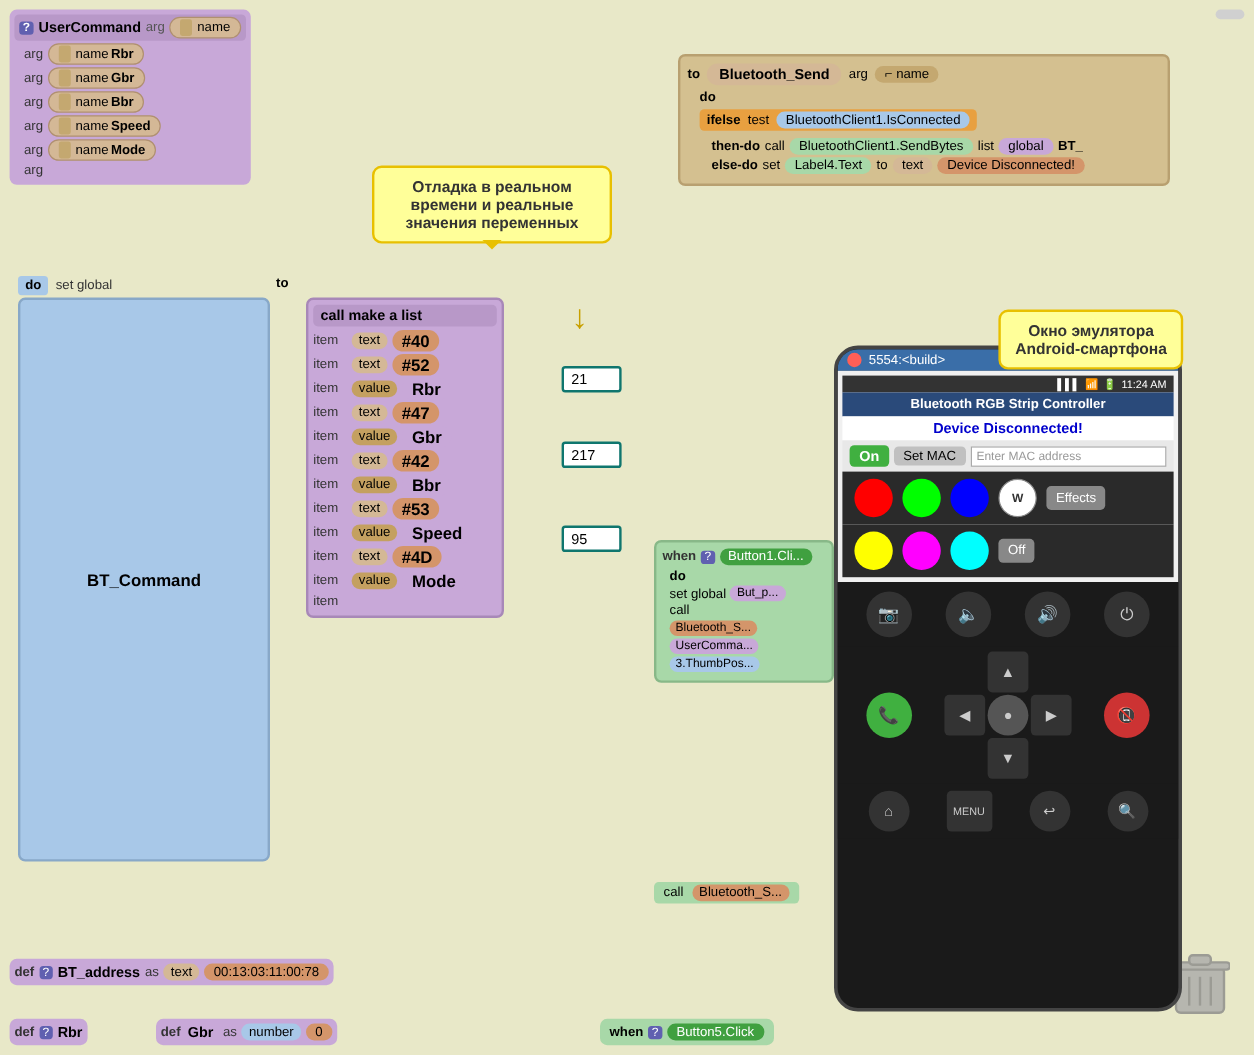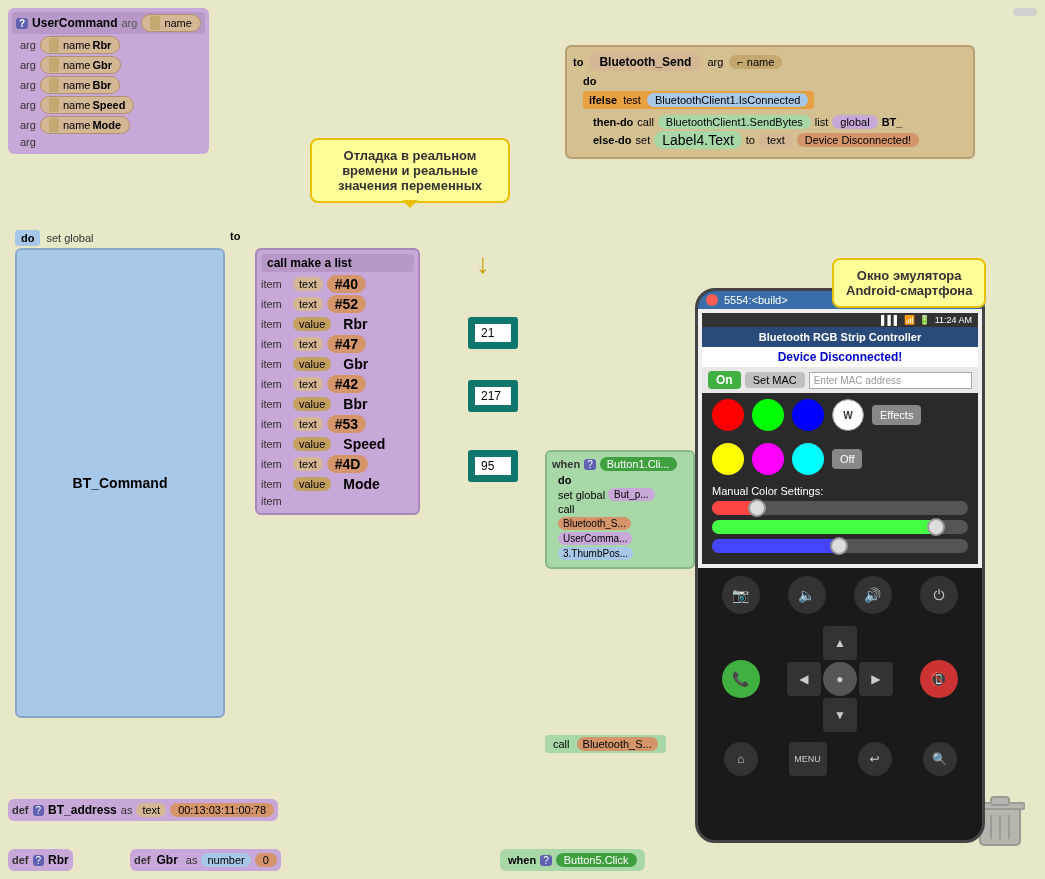--- a/index.html
+++ b/index.html
@@ -147,27 +147,26 @@
     .arrow-down {
       position: absolute;
       font-size: 24px;
       color: #c8a000;
     }
 
     
     .value-box {
       position: absolute;
       background: white;
-      border: 7px solid #0f766e;
+      border: 2px solid #0f766e;
       border-radius: 3px;
       padding: 2px 6px;
       font-size: 12px;
       min-width: 50px;
       text-align: left;
-      margin-top: 12px;
     }
 
     
     .emulator-tooltip {
       position: absolute;
       background: #ffff99;
       border: 2px solid #e8c000;
       border-radius: 8px;
       padding: 8px 12px;
       font-size: 13px;
@@ -652,21 +651,21 @@
         <span style="font-size:11px;">call</span>
         <span style="background:#a8d8a8;border-radius:12px;padding:1px 8px;font-size:11px;">BluetoothClient1.SendBytes</span>
         <span style="font-size:11px;">list</span>
         <span style="background:#c8a8d8;border-radius:12px;padding:1px 8px;font-size:11px;">global</span>
         <span style="font-size:11px;font-weight:bold;">BT_</span>
       </div>
       
       <div style="display:flex;align-items:center;gap:4px;margin:2px 0 2px 10px;">
         <span style="font-size:11px;font-weight:bold;">else-do</span>
         <span style="font-size:11px;">set</span>
-        <span style="background:#a8d8a8;border-radius:12px;padding:1px 8px;font-size:14px;text-align:center;">Label4.Text</span>
+        <span style="background:#a8d8a8;border-radius:12px;padding:1px 8px;font-size:11px;text-align:center;">Label4.Text</span>
         <span style="font-size:11px;">to</span>
         <span style="background:#d4b896;border-radius:12px;padding:1px 8px;font-size:11px;">text</span>
         <span style="background:#d4956a;border-radius:12px;padding:1px 8px;font-size:11px;">Device Disconnected!</span>
       </div>
     </div>
   </div>
 
   <div class="emulator-tooltip" style="top:258px;left:832px;font-size:13px;font-weight:bold;max-width:175px;text-align:center;">
     <span>Окно эмулятора<br>Android-смартфона</span>
   </div>
@@ -708,38 +707,20 @@
       </div>
 
       <div class="color-circles2">
         <span class="circle circle-y"></span>
         <span class="circle circle-m"></span>
         <span class="circle circle-c"></span>
         <span class="off-btn">Off</span>
       </div>
 
 
-      <div class="rgb-slider-section">
-        <div class="rgb-slider-label">Manual Color Settings:</div>
-
-        <div style="position:relative;height:14px;border-radius:7px;background:#555;margin-bottom:5px;">
-          <div style="width:18%;height:100%;background:#ff4444;border-radius:7px;"></div>
-          <div style="position:absolute;top:-2px;left:14%;width:18px;height:18px;border-radius:50%;background:#ddd;border:2px solid #999;"></div>
-        </div>
-
-        <div style="position:relative;height:14px;border-radius:7px;background:#555;margin-bottom:5px;">
-          <div style="width:88%;height:100%;background:#44ff44;border-radius:7px;"></div>
-          <div style="position:absolute;top:-2px;left:84%;width:18px;height:18px;border-radius:50%;background:#ddd;border:2px solid #999;"></div>
-        </div>
-
-        <div style="position:relative;height:14px;border-radius:7px;background:#555;margin-bottom:3px;">
-          <div style="width:50%;height:100%;background:#4444ff;border-radius:7px;"></div>
-          <div style="position:absolute;top:-2px;left:46%;width:18px;height:18px;border-radius:50%;background:#ddd;border:2px solid #999;"></div>
-        </div>
-      </div>
     </div>
 
     <div class="nav-bar">
       <span class="nav-btn">📷</span>
       <span class="nav-btn">🔈</span>
       <span class="nav-btn">🔊</span>
       <span class="nav-btn">⏻</span>
     </div>
 
     <div style="background:#1a1a1a;padding:4px 10px;display:flex;align-items:center;justify-content:space-around;">

